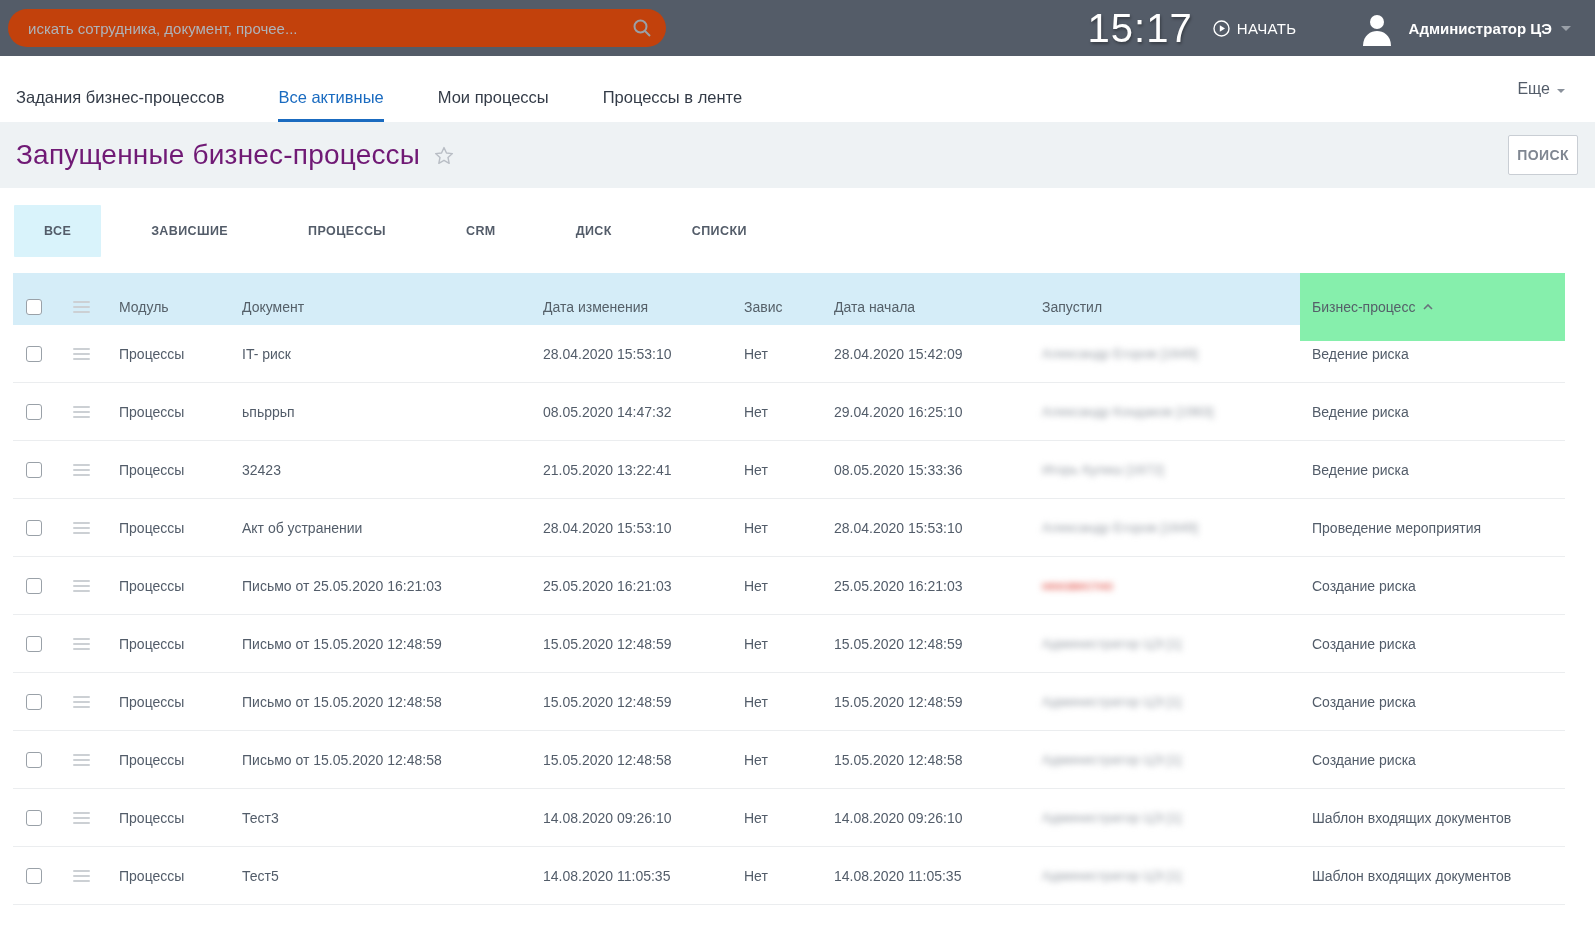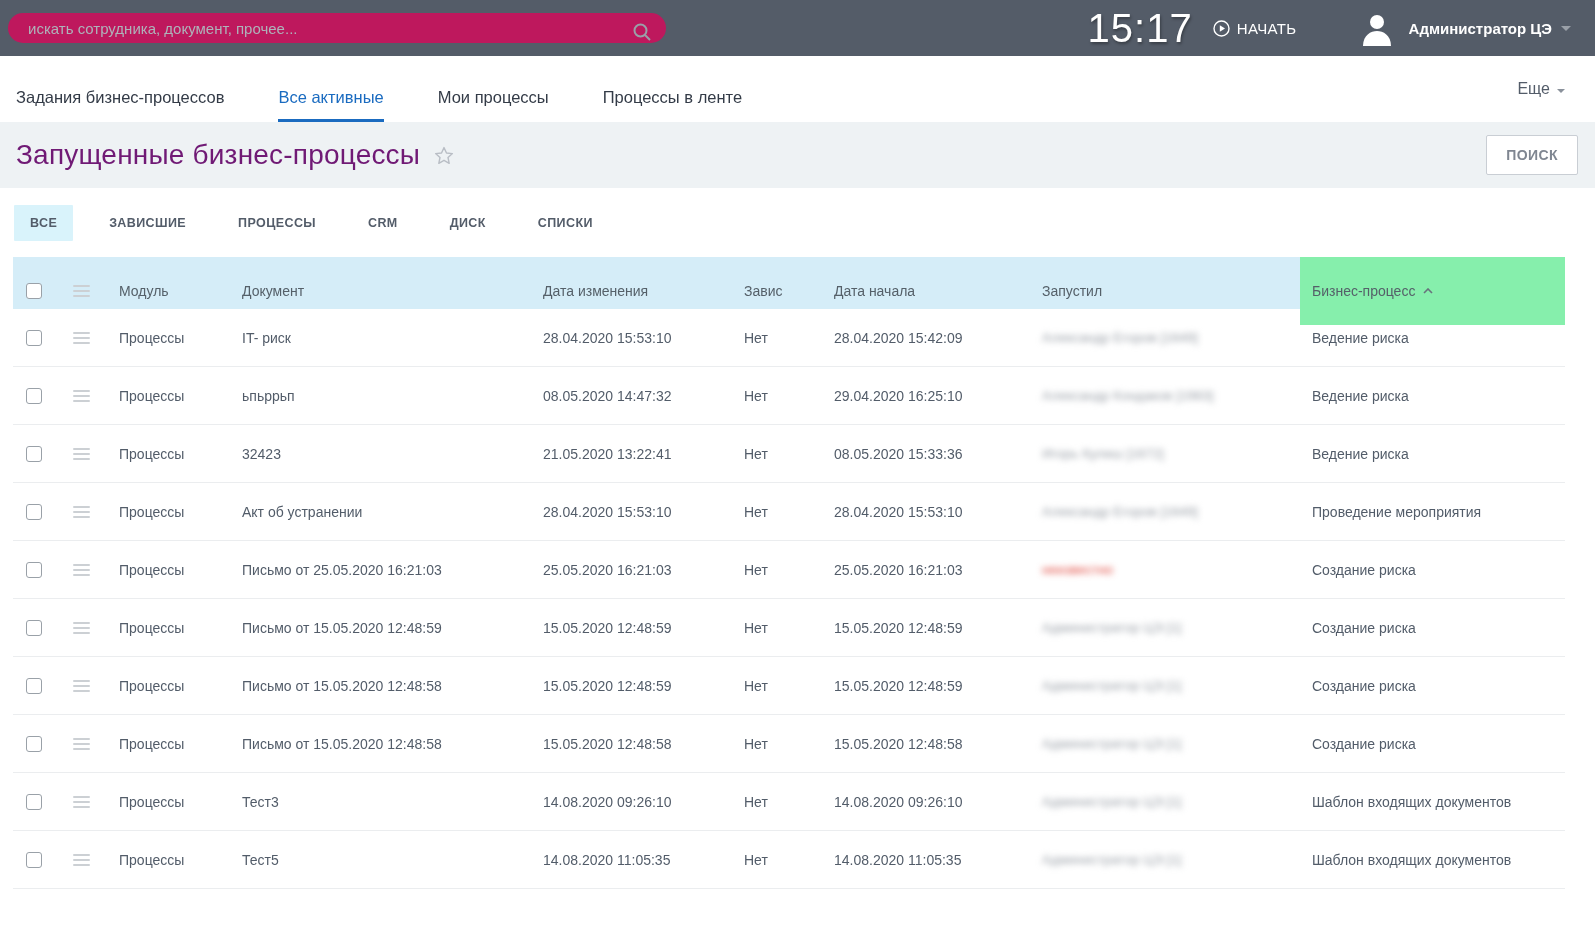--- a/index.html
+++ b/index.html
@@ -10,22 +10,22 @@
     color: #535c69;
   }
 
   
   .topbar {
     height: 56px; background: #545c68;
     display: flex; align-items: center;
     padding: 0 24px 0 8px;
   }
   .search-pill {
-    position: relative; width: 658px; height: 30px;
-    background: #be185d; border-radius: 19px;
+    position: relative; width: 658px; height: 38px;
+    background: #c2410c; border-radius: 19px;
     display: flex; align-items: flex-start;
   }
   .search-pill input {
     width: 100%; height: 100%; background: transparent; border: none; outline: none;
     padding: 0 46px 0 20px; font-size: 15px; color: #e6e8ea;
     font-family: "Liberation Sans", "DejaVu Sans", sans-serif;
   }
   .search-pill input::placeholder { color: #aeb3ba; }
   .search-icon { position: absolute; right: 14px; top: 9px; width: 20px; height: 20px; }
 
@@ -65,28 +65,28 @@
   
   .title-row {
     height: 66px; background: #eef2f4;
     display: flex; align-items: center; padding: 0 17px 0 16px;
   }
   .page-title { font-size: 28px; font-weight: 300; color: #701a75; letter-spacing: .2px; }
   .star-icon { margin-left: 12px; margin-top: 6px; }
   .search-btn {
     margin-left: auto; background: #fff; border: 1px solid #c9ced4; border-radius: 2px;
     color: #7f8691; font-size: 14px; font-weight: bold; letter-spacing: .4px;
-    padding: 11px 19px; cursor: pointer;
+    padding: 11px 8px; cursor: pointer;
     font-family: "Liberation Sans", "DejaVu Sans", sans-serif;
   }
 
   
   .filter-row { padding: 17px 30px 16px 14px; display: flex; gap: 20px; background: #fff; }
   .filter-tab {
-    height: 36px; padding: 0 16px; display: flex; align-items: center;
+    height: 52px; padding: 0 30px; display: flex; align-items: center;
     font-size: 12.5px; font-weight: bold; letter-spacing: .4px; color: #535c69;
     cursor: pointer; border-radius: 1px;
   }
   .filter-tab.active { background: #d9f3fb; }
 
   
   .grid-table { margin: 0 30px 0 13px; }
   .thead, .trow {
     display: grid;
     grid-template-columns: 42px 36px 115px 293px 193px 82px 200px 262px 1fr;

